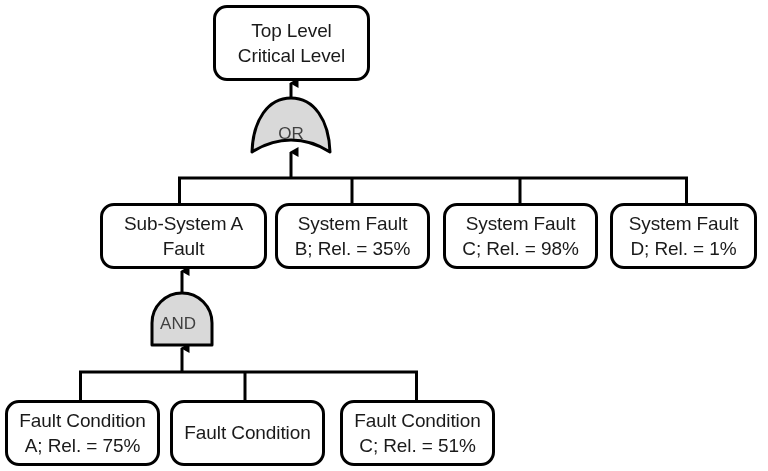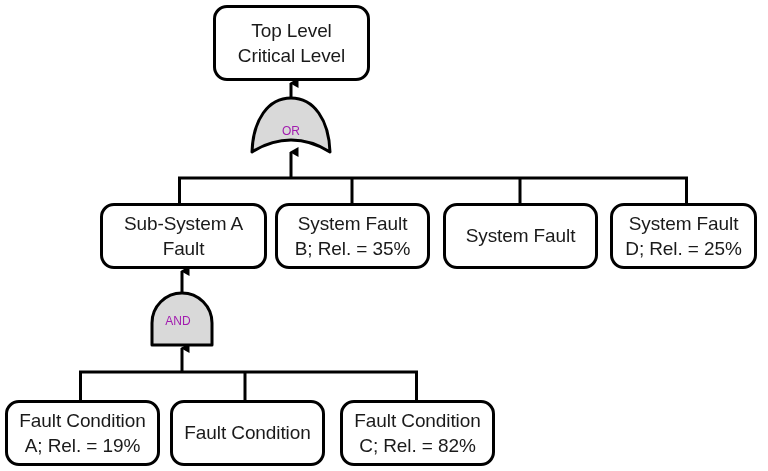--- a/index.html
+++ b/index.html
@@ -42,22 +42,22 @@
     letter-spacing: -0.1px;
     z-index: 3;
   }
   .node-line {
     display: block;
     white-space: nowrap;
   }
   .gate-label {
     position: absolute;
     z-index: 4;
-    font-size: 12px;
-    color: #a21caf;
+    font-size: 17px;
+    color: #404040;
     text-align: center;
     pointer-events: none;
   }
 </style>
 </head>
 <body>
 
 <div id="diagram-root">
 
   <svg class="layer" viewBox="0 0 768 471">
@@ -114,34 +114,35 @@
     <span class="node-line">Fault</span>
   </div>
 
   <div class="node-box" style="left:275px; top:203px; width:155px; height:66px;">
     <span class="node-line">System Fault</span>
     <span class="node-line">B; Rel. = 35%</span>
   </div>
 
   <div class="node-box" style="left:443px; top:203px; width:155px; height:66px;">
     <span class="node-line">System Fault</span>
+    <span class="node-line">C; Rel. = 98%</span>
   </div>
 
   <div class="node-box" style="left:610px; top:203px; width:147px; height:66px;">
     <span class="node-line">System Fault</span>
-    <span class="node-line">D; Rel. = 25%</span>
+    <span class="node-line">D; Rel. = 1%</span>
   </div>
 
   <div class="node-box" style="left:5px; top:400px; width:155px; height:66px;">
     <span class="node-line">Fault Condition</span>
-    <span class="node-line">A; Rel. = 19%</span>
+    <span class="node-line">A; Rel. = 75%</span>
   </div>
 
   <div class="node-box" style="left:170px; top:400px; width:155px; height:66px;">
     <span class="node-line">Fault Condition</span>
   </div>
 
   <div class="node-box" style="left:340px; top:400px; width:155px; height:66px;">
     <span class="node-line">Fault Condition</span>
-    <span class="node-line">C; Rel. = 82%</span>
+    <span class="node-line">C; Rel. = 51%</span>
   </div>
 
 </div>
 
 </body></html>

